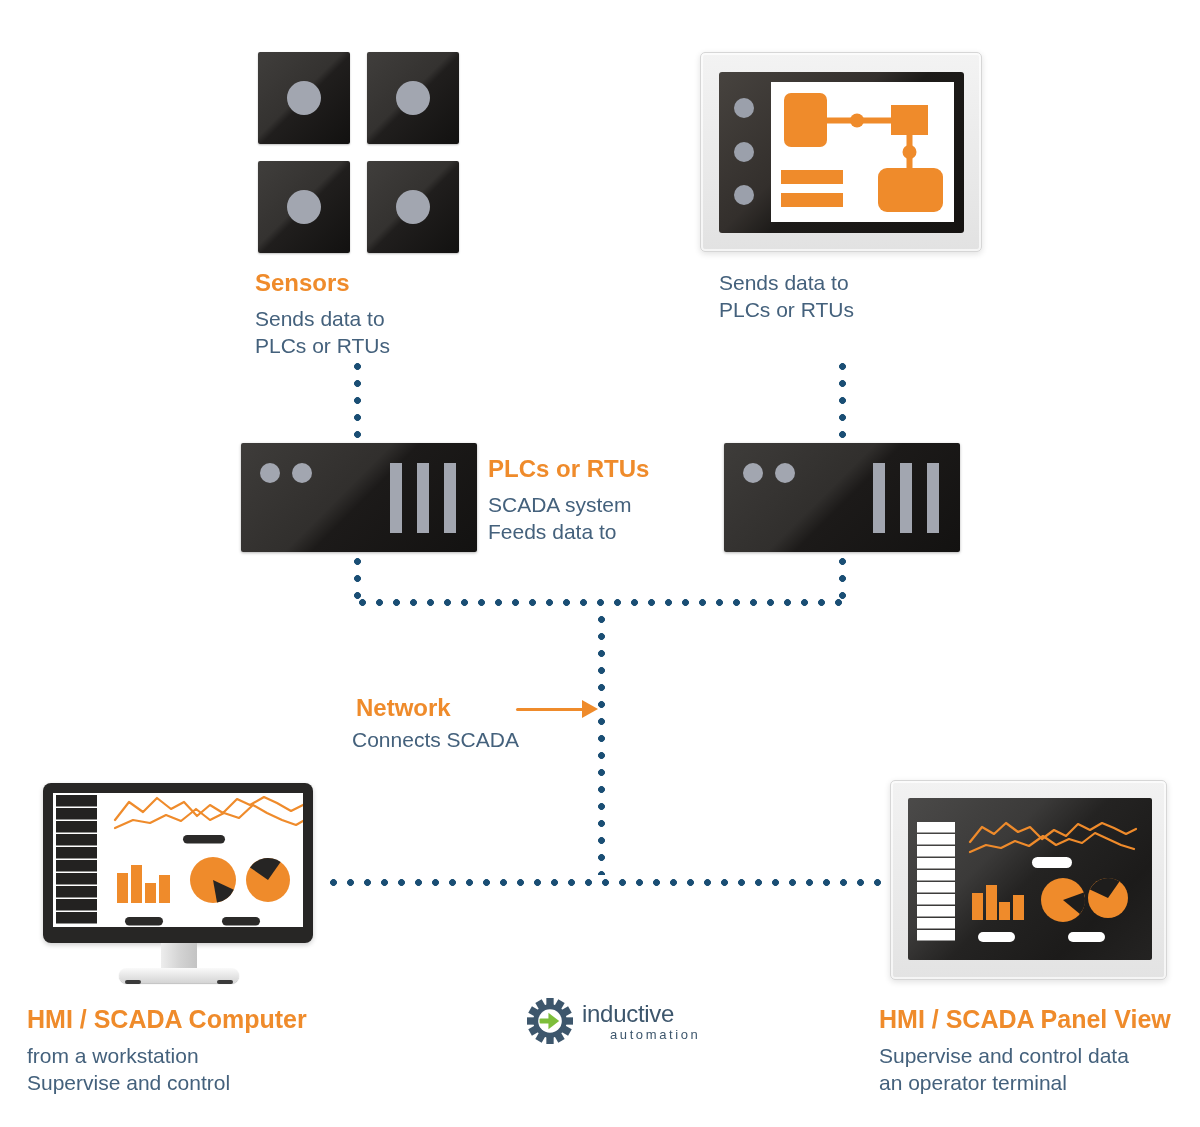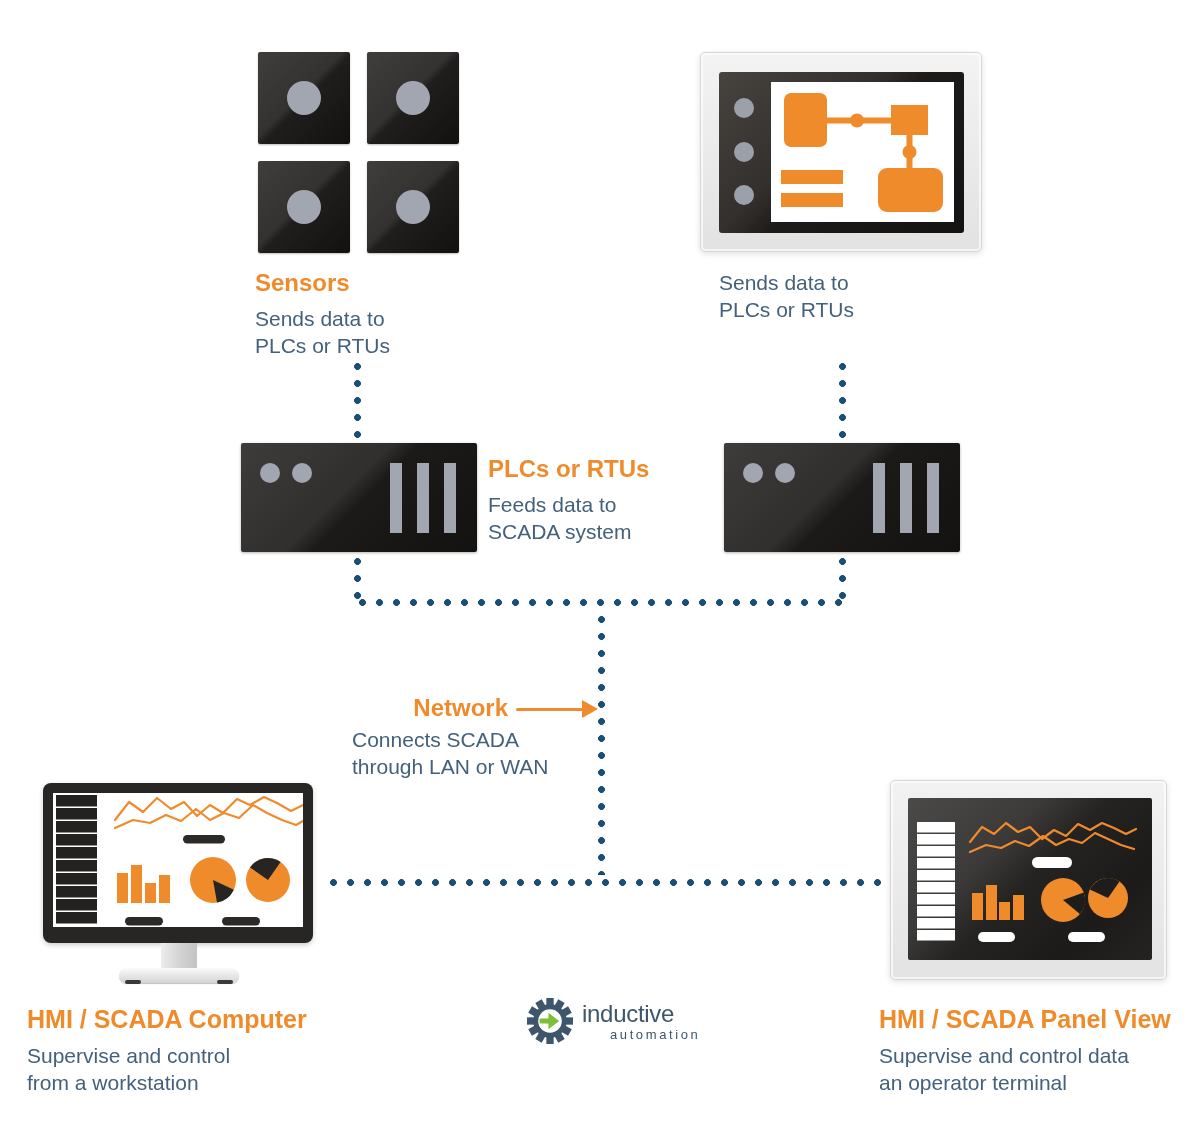--- a/index.html
+++ b/index.html
@@ -220,36 +220,35 @@
     <div class="node-desc">PLCs or RTUs</div>
   </div>
 
   <div class="label" style="left:719px;top:269px;width:244px">
     <div class="node-desc">Sends data to</div>
     <div class="node-desc">PLCs or RTUs</div>
   </div>
 
   <div class="label" style="left:488px;top:455px;width:224px">
     <div class="node-title">PLCs or RTUs</div>
+    <div class="node-desc">SCADA system</div>
     <div class="node-desc">Feeds data to</div>
-    <div class="node-desc">SCADA system</div>
-  </div>
-
-  <div class="label" style="left:356px;top:694px;width:152px;text-align:right">
+  </div>
+
+  <div class="label" style="left:356px;top:694px;width:152px;text-align:left">
     <div class="node-title" style="margin-bottom:0">Network</div>
   </div>
   <div class="label" style="left:352px;top:726px;width:220px">
     <div class="node-desc">Connects SCADA</div>
-    <div class="node-desc">through LAN or WAN</div>
   </div>
 
   <div class="label" style="left:27px;top:1005px;width:304px">
     <div class="node-title big">HMI / SCADA Computer</div>
+    <div class="node-desc">from a workstation</div>
     <div class="node-desc">Supervise and control</div>
-    <div class="node-desc">from a workstation</div>
   </div>
 
   <div class="label" style="left:879px;top:1005px;width:304px">
     <div class="node-title big">HMI / SCADA Panel View</div>
     <div class="node-desc">Supervise and control data</div>
     <div class="node-desc">an operator terminal</div>
   </div>
 
   <div class="logo">
     <svg width="46" height="46" viewBox="0 0 44 44">

